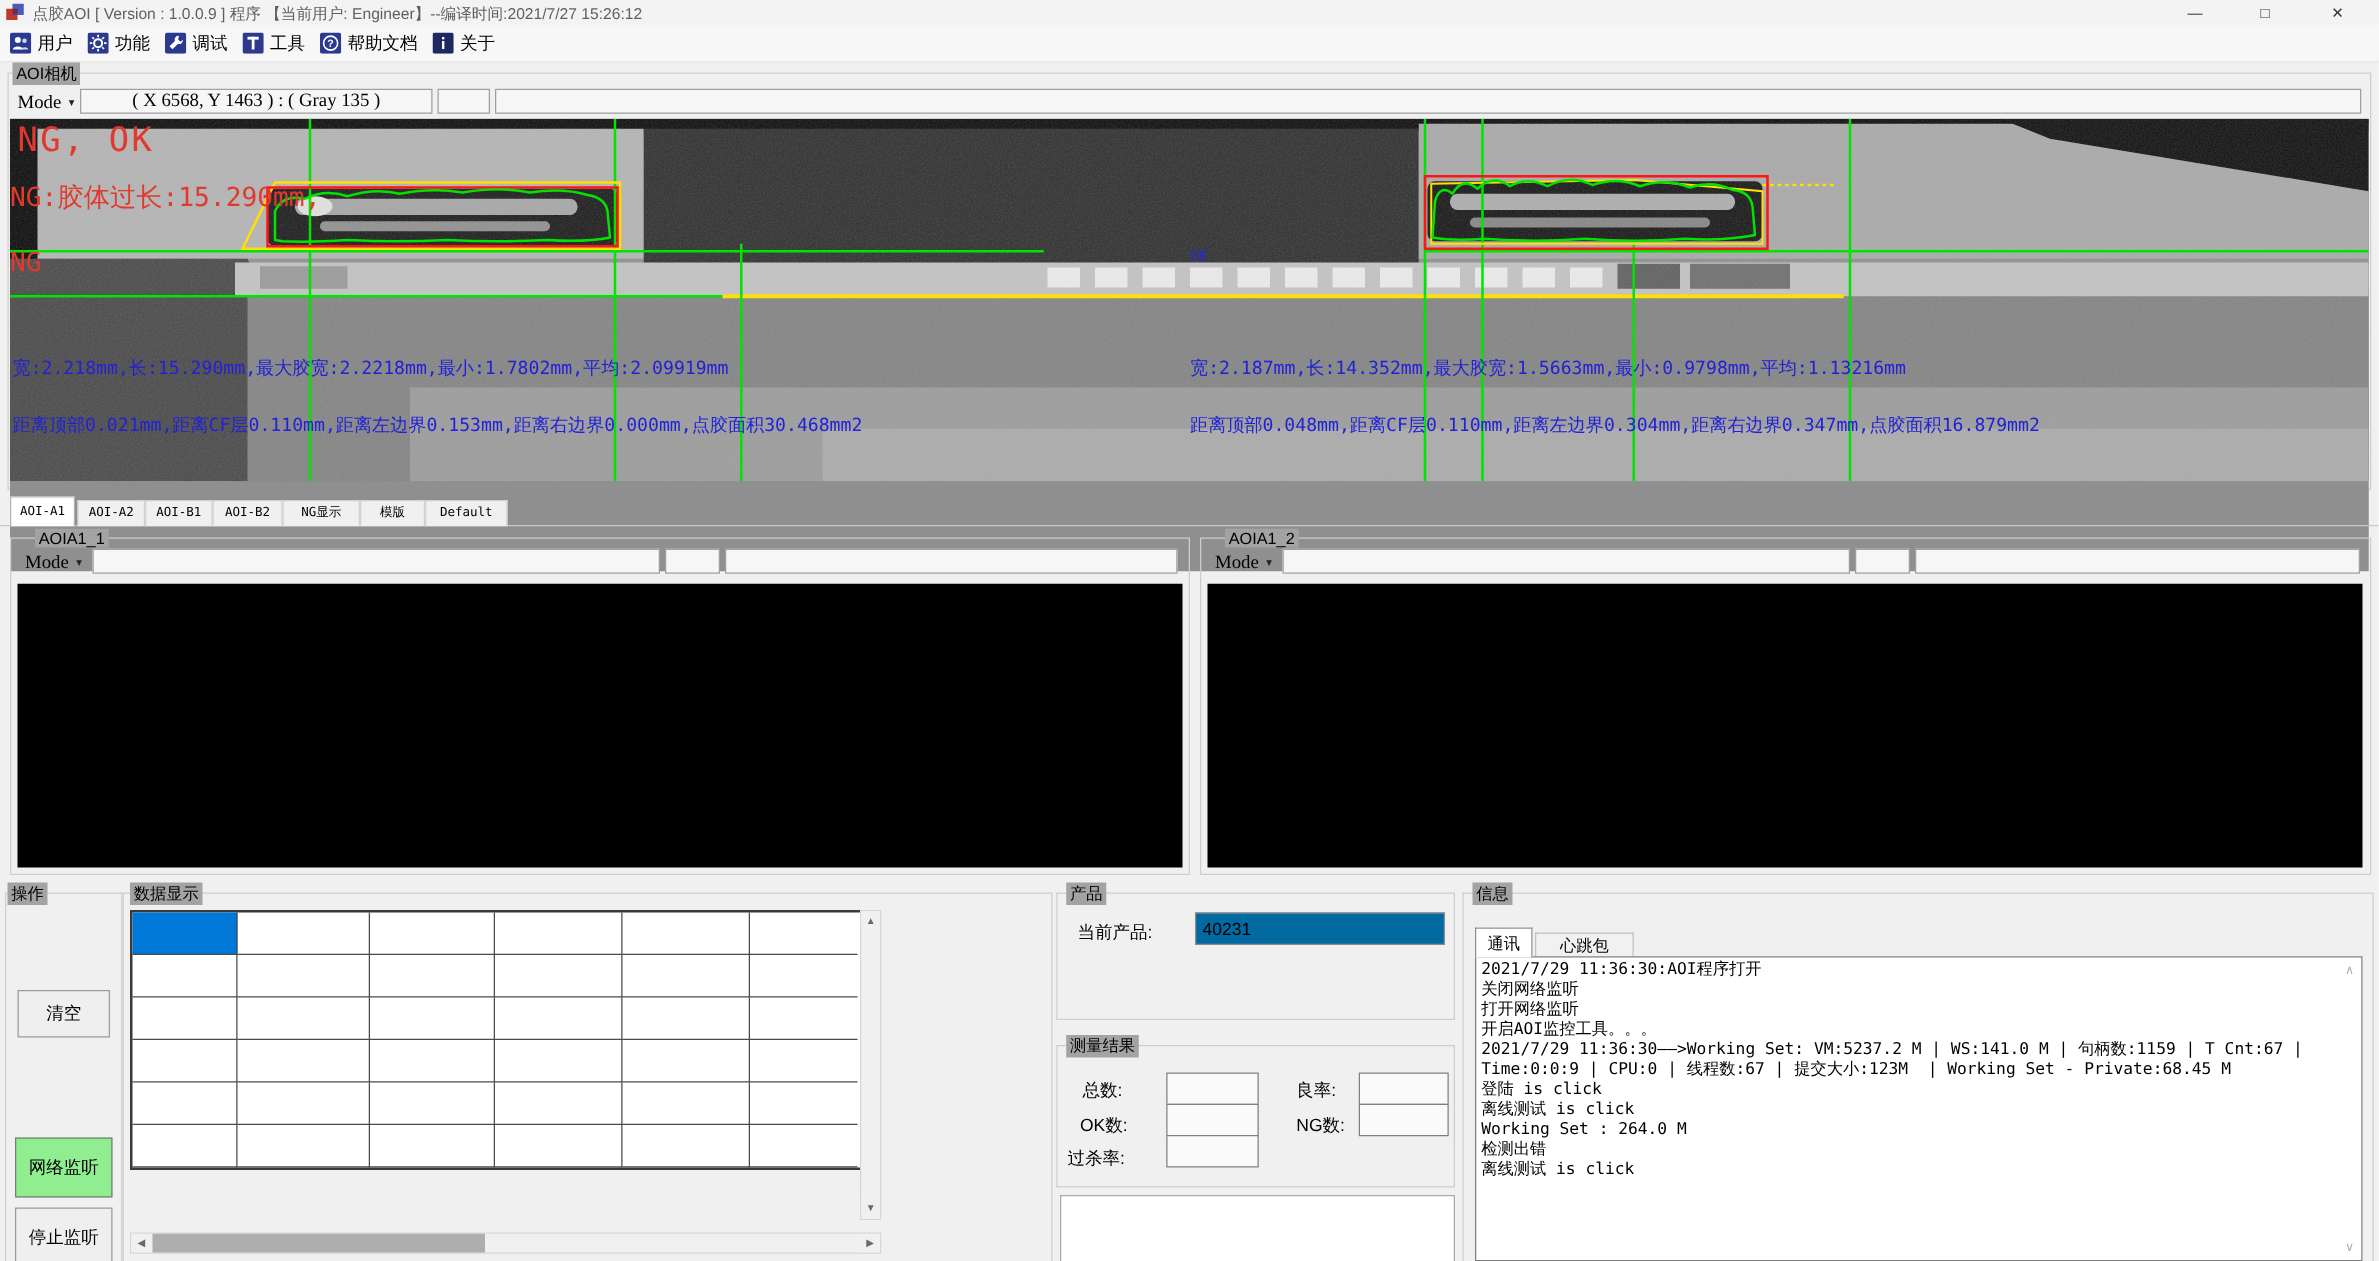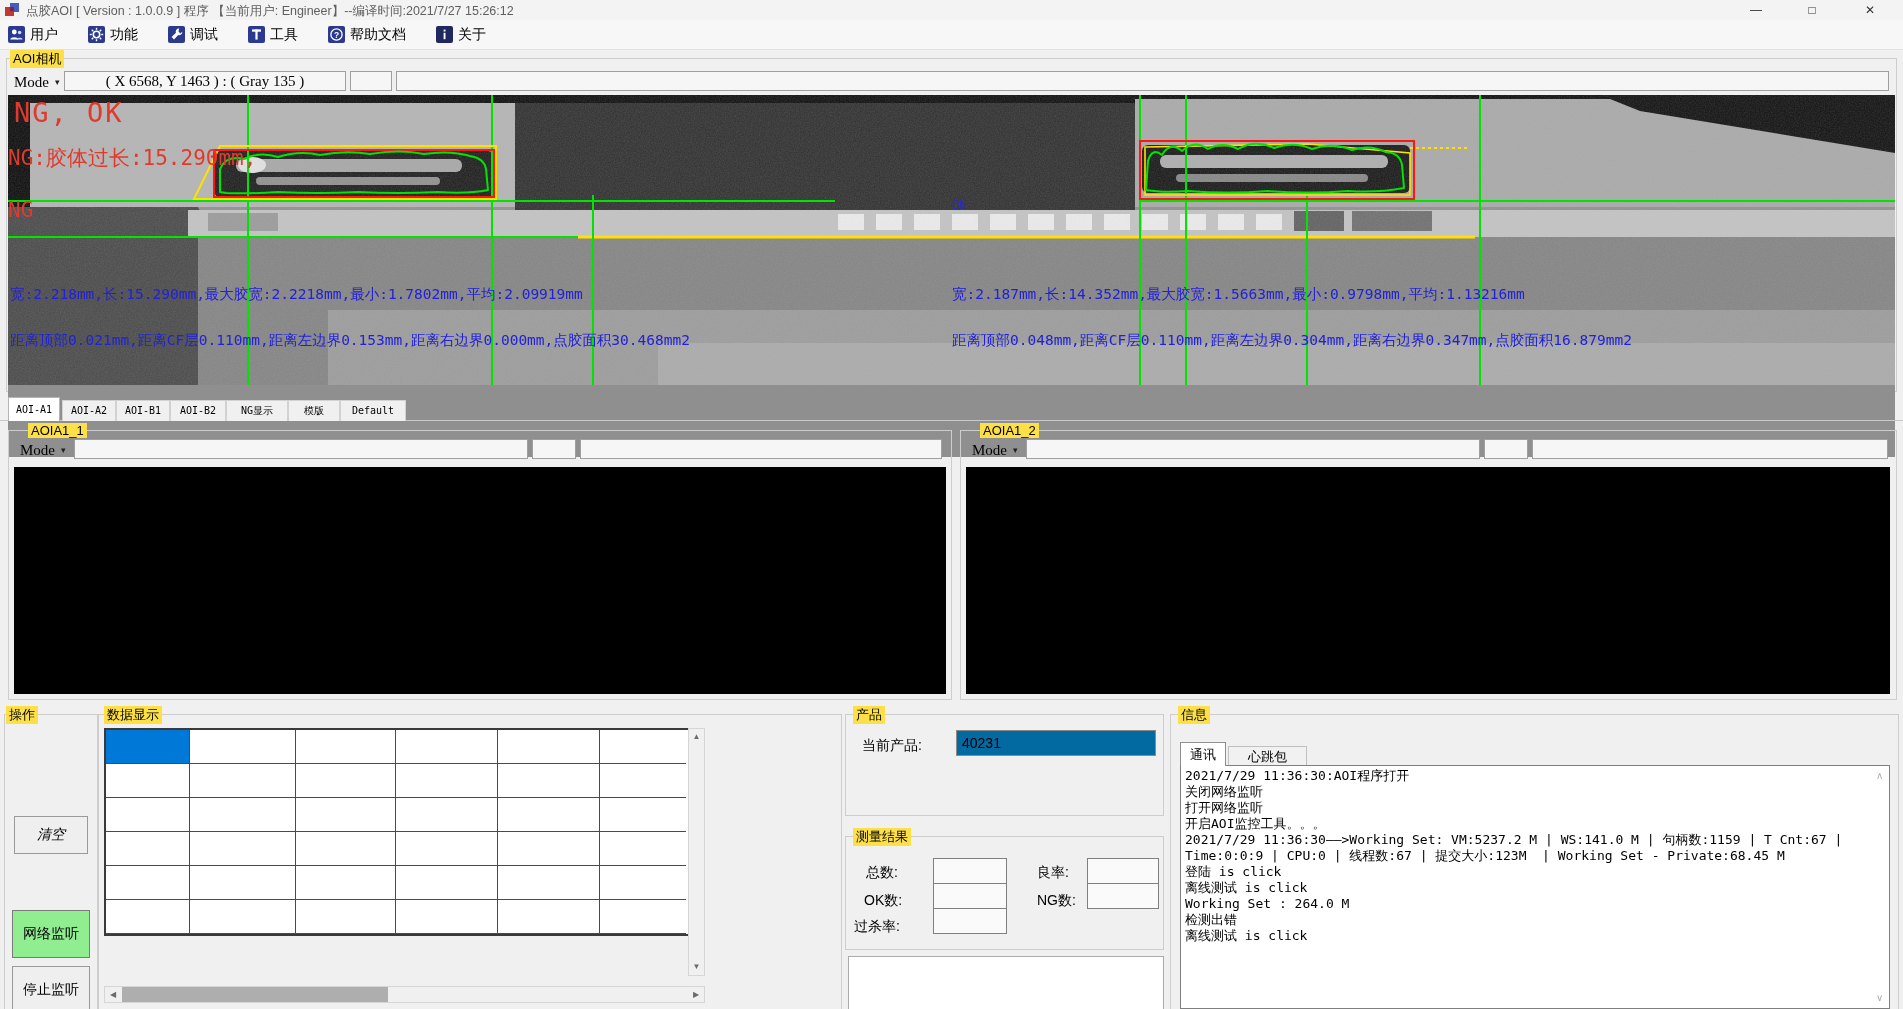--- a/index.html
+++ b/index.html
@@ -6,26 +6,26 @@
   #app{position:relative;width:1903px;height:1009px;overflow:hidden;background:#f0f0f0;
        font-family:"Liberation Sans",sans-serif;font-size:13px;color:#000;}
   
   #titlebar{position:absolute;left:0;top:0;width:1903px;height:20px;background:#f3f3f3;}
   #app-icon{position:absolute;left:4px;top:2px;width:16px;height:16px;}
   #title-text{position:absolute;left:26px;top:3px;font-size:12.5px;color:#5f5f5f;white-space:nowrap;}
   .win-btn{position:absolute;top:0;width:46px;height:20px;text-align:center;line-height:20px;color:#333;font-size:12px;cursor:default;}
   #btn-min{left:1733px;}#btn-max{left:1789px;}#btn-close{left:1847px;}
   
   #toolbar{position:absolute;left:0;top:20px;width:1903px;height:30px;background:#f7f7f7;
-           border-bottom:1px solid #e2e2e2;display:flex;align-items:center;gap:30px;padding-left:8px;box-sizing:border-box;text-align:right;}
+           border-bottom:1px solid #e2e2e2;display:flex;align-items:center;gap:12px;padding-left:8px;box-sizing:border-box;text-align:right;}
   .tb-item{display:flex;align-items:center;gap:5px;font-size:14px;}
   .tb-ico{width:17px;height:17px;display:inline-block;line-height:0;}
   
   .groupbox{position:absolute;border:1px solid #cdcdcd;}
-  .gb-label{position:absolute;background:#fde047;padding:0 3px;font-size:13px;z-index:3;white-space:nowrap;}
+  .gb-label{position:absolute;background:#a3a3a3;padding:0 3px;font-size:13px;z-index:3;white-space:nowrap;}
   
   #cam-group{left:6px;top:58px;width:1889px;height:332px;}
   #cam-group-label{left:10px;top:50px;}
   .mode-btn{position:absolute;height:20px;display:flex;align-items:center;gap:6px;
             font-family:"Liberation Serif",serif;font-size:15px;cursor:default;}
   .mode-arrow{font-size:9px;color:#222;}
   .field{position:absolute;height:20px;background:#f6f6f6;border:1px solid #9f9f9f;box-sizing:border-box;}
   #cam-mode{left:14px;top:72px;}
   #cam-coord{left:64px;top:71px;width:282px;text-align:center;
              font-family:"Liberation Serif",serif;font-size:15px;line-height:19px;}
@@ -65,21 +65,21 @@
   #sv2-f2{left:1484px;top:439px;width:44px;}
   #sv2-f3{left:1532px;top:439px;width:356px;}
   .blackview{position:absolute;background:#000;}
   #sv1-img{left:14px;top:467px;width:932px;height:227px;}
   #sv2-img{left:966px;top:467px;width:924px;height:227px;}
   
   #op-group{left:4px;top:714px;width:92px;height:310px;}
   #op-label{left:6px;top:706px;}
   .btn{position:absolute;background:#efefef;border:1px solid #9a9a9a;box-sizing:border-box;
        display:flex;align-items:center;justify-content:center;font-size:14px;cursor:default;}
-  #btn-clear{left:14px;top:816px;width:74px;height:38px;font-style:italic;}
+  #btn-clear{left:14px;top:792px;width:74px;height:38px;}
   #btn-net{left:12px;top:910px;width:78px;height:48px;background:#90EE90;border-color:#7a7a7a;}
   #btn-stop{left:12px;top:966px;width:78px;height:48px;}
   
   #dd-group{left:98px;top:714px;width:742px;height:310px;}
   #dd-label{left:104px;top:706px;}
   #data-table{position:absolute;left:104px;top:728px;width:582px;border:2px solid #3a3a3a;background:#fff;box-sizing:content-box;}
   #thead{display:flex;height:40px;border-bottom:2px solid #2e2e2e;}
   .hcell{box-sizing:border-box;border-right:1px solid #2e2e2e;font-weight:bold;font-size:15px;padding:10px 0 0 8px;}
   .hcell:last-child{border-right:none;}
   .trow{display:flex;height:34px;}

